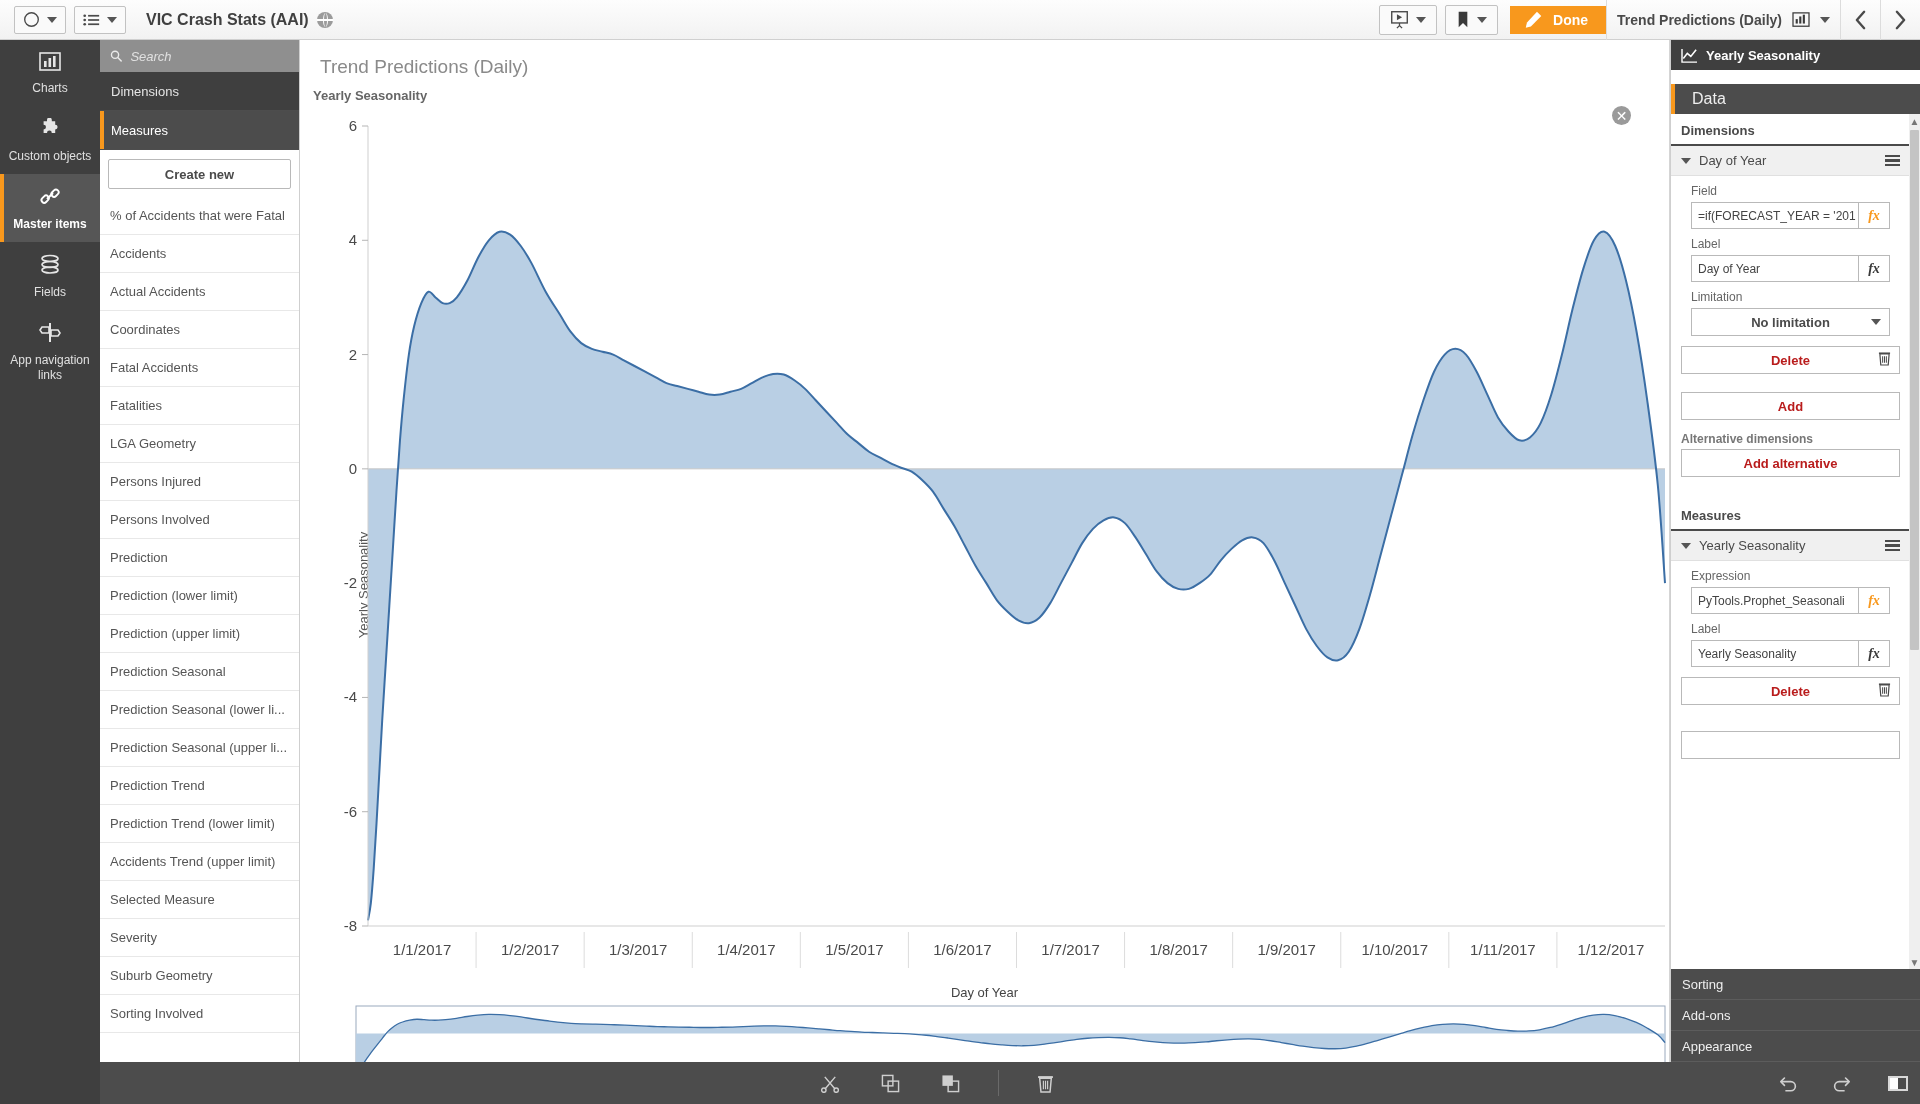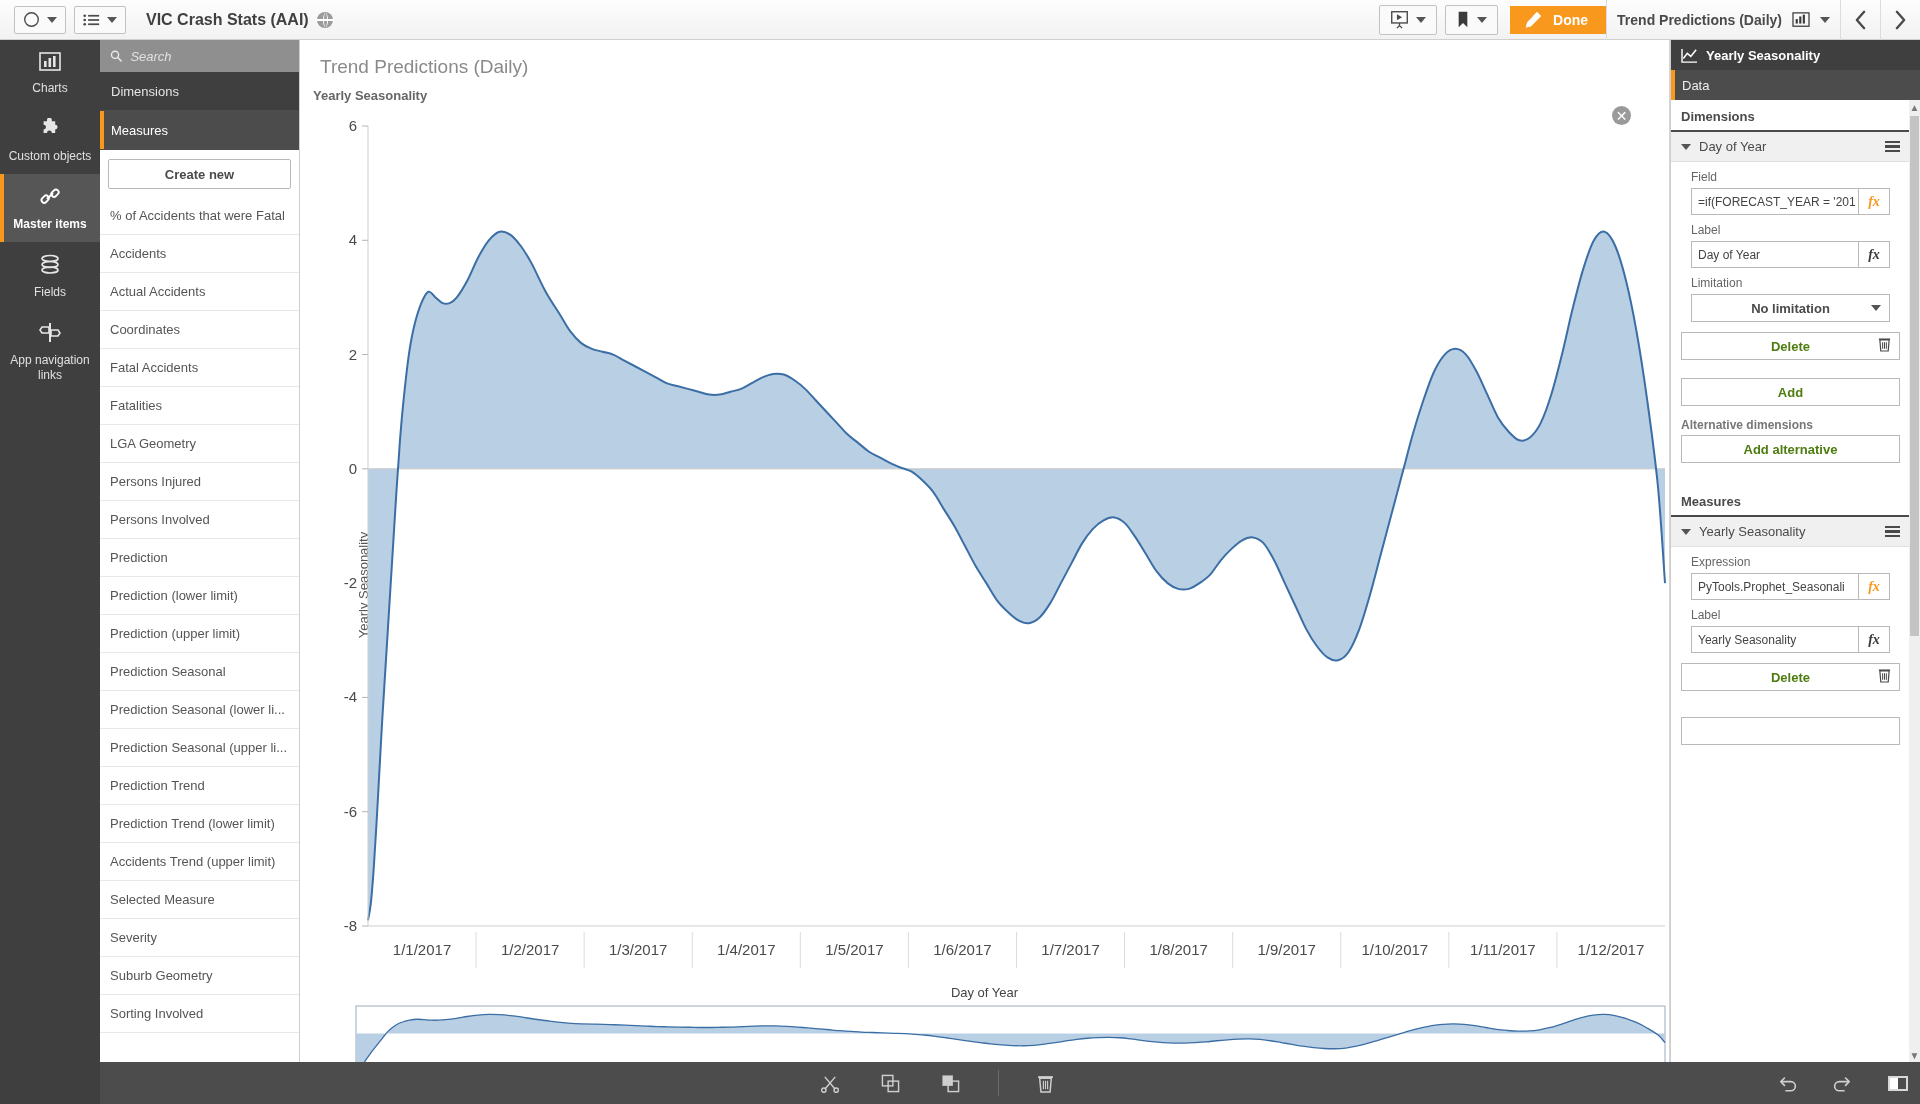--- a/index.html
+++ b/index.html
@@ -148,22 +148,22 @@
   .props {
     position: absolute; right: 0; top: 40px; width: 250px; bottom: 42px;
     background: #fff; display: flex; flex-direction: column;
     border-left: 1px solid #cfcfcf;
   }
   .props-head {
     height: 30px; background: #3f3f3f; color: #fff; font-size: 13px; font-weight: bold;
     display: flex; align-items: center; gap: 8px; padding-left: 10px;
   }
   .props-tab {
-    height: 30px; background: #4c4c4c; color: #efefef; font-size: 13px;
-    display: flex; align-items: center; padding-left: 11px; position: relative; cursor: pointer;
+    height: 30px; background: #4c4c4c; color: #efefef; font-size: 16px;
+    display: flex; align-items: center; padding-left: 21px; position: relative; cursor: pointer; margin-top: 14px;
   }
   .props-tab::before {
     content: ""; position: absolute; left: 0; top: 0; bottom: 0; width: 4px; background: #f8981d;
   }
   .props-scroll { flex: 1; overflow: hidden; position: relative; padding-right: 10px; }
   .sec-head {
     font-size: 13px; font-weight: bold; color: #4a4a4a; padding: 9px 10px 6px;
     border-bottom: 2px solid #4a4a4a; margin: 0 0 0 0;
   }
   .acc-row {
@@ -196,21 +196,21 @@
     color: #4a4a4a; position: relative; cursor: pointer;
   }
   .sel .caret2 {
     position: absolute; right: 8px; width: 0; height: 0;
     border-left: 5px solid transparent; border-right: 5px solid transparent;
     border-top: 6px solid #555;
   }
   .btn-wide {
     height: 28px; border: 1px solid #b9b9b9; background: #fff; display: flex;
     align-items: center; justify-content: center; font-size: 13px; font-weight: bold;
-    color: #4d7c0f; margin: 10px 10px 0; cursor: pointer; position: relative;
+    color: #b91c1c; margin: 10px 10px 0; cursor: pointer; position: relative;
   }
   .btn-wide .trash { position: absolute; right: 8px; font-size: 14px; color: #4a4a4a; }
   .sub-label { font-size: 12px; font-weight: bold; color: #777; padding: 12px 10px 3px; }
   .props-bottom { background: #4c4c4c; }
   .props-bottom .pb {
     height: 31px; color: #efefef; font-size: 13px; display: flex; align-items: center;
     padding-left: 11px; border-bottom: 1px solid #5c5c5c; cursor: pointer;
   }
   .vscroll {
     position: absolute; right: 0; top: 0; bottom: 0; width: 11px; background: #efefef;
@@ -636,20 +636,31 @@
       <div style="height:26px"></div>
       <div class="btn-wide" style="margin-top:0;"></div>
 
       <div class="vscroll">
         <div class="vsc-arrow" style="top:0;">▲</div>
         <div class="vscroll-thumb" style="top:16px;height:520px;"></div>
         <div class="vsc-arrow" style="bottom:0;">▼</div>
       </div>
     </div>
 
+    <div class="props-bottom">
+      <div class="pb">
+        <span>Sorting</span>
+      </div>
+      <div class="pb">
+        <span>Add-ons</span>
+      </div>
+      <div class="pb">
+        <span>Appearance</span>
+      </div>
+    </div>
   </div>
 
   <div class="bottom-left-cap"></div>
   <div class="bottombar">
     <div class="bb-center">
       <div class="bb-icon">
         <svg width="19" height="19" viewBox="0 0 20 20">
           <path d="M4 3 L15 16 M15 3 L4 16" stroke="#cfcfcf" stroke-width="1.5" fill="none"></path>
           <circle cx="3" cy="17" r="2.3" fill="none" stroke="#cfcfcf" stroke-width="1.5"></circle>
           <circle cx="16" cy="17" r="2.3" fill="none" stroke="#cfcfcf" stroke-width="1.5"></circle>

